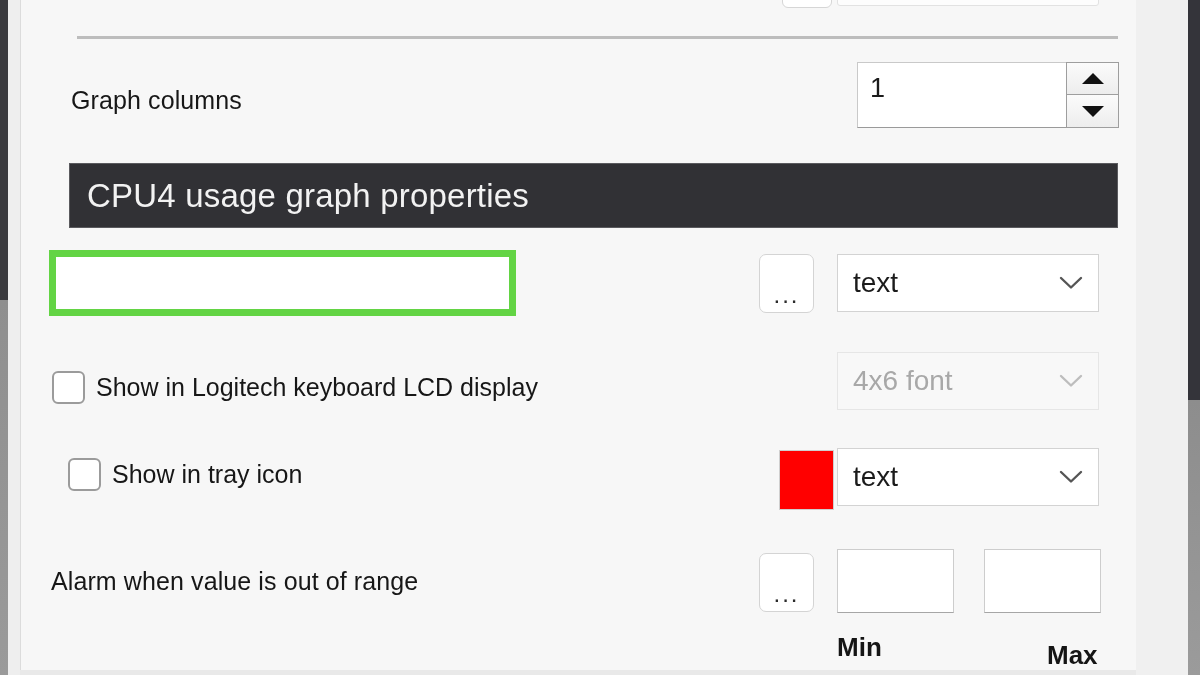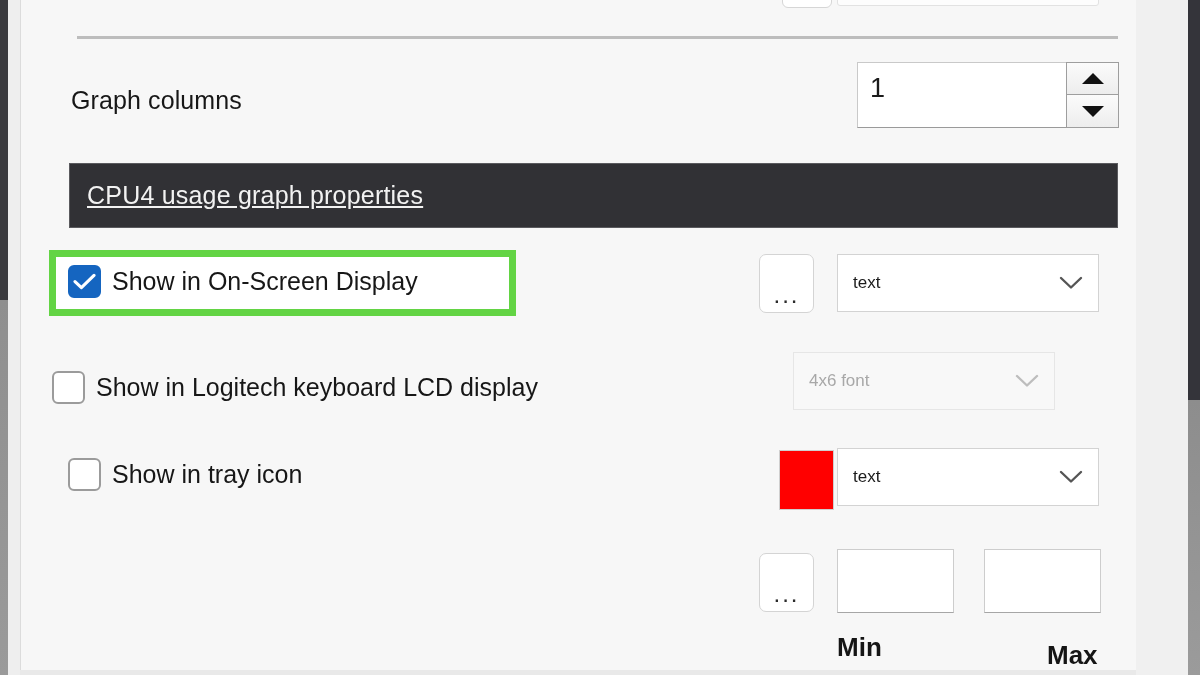--- a/index.html
+++ b/index.html
@@ -113,21 +113,21 @@
 
   
   .section-bar {
     position: absolute; left: 48px; top: 163px; width: 1049px; height: 65px;
     background: #313135;
     border: 1px solid #5a5a5e;
     display: flex; align-items: center;
     padding-left: 17px;
   }
   .section-bar span {
-    color: #f2f2f2; font-size: 25px; letter-spacing: 0.2px; text-decoration: underline;
+    color: #f2f2f2; font-size: 33px; letter-spacing: 0.2px;
   }
 
   
   .highlight {
     position: absolute; left: 28px; top: 250px; width: 467px; height: 66px;
     border: 7px solid #63d444;
     background: #ffffff;
   }
 
   
@@ -155,21 +155,21 @@
   }
   .dots-btn span { font-size: 24px; color: #2b2b2b; line-height: 8px; letter-spacing: 2px; }
 
   
   .combo {
     position: absolute; width: 262px; height: 58px;
     background: #ffffff; border: 1px solid #d3d3d3;
     display: flex; align-items: center;
     padding: 0 14px 0 15px;
   }
-  .combo .val { font-size: 17px; color: #1b1b1b; flex: 1 1 auto; }
+  .combo .val { font-size: 28px; color: #1b1b1b; flex: 1 1 auto; }
   .combo.disabled { background: #f8f8f8; border-color: #e6e6e6; }
   .combo.disabled .val { color: #a8a8a8; }
   .chev { flex: 0 0 auto; width: 26px; height: 16px; }
   .chev svg { display: block; }
 
   
   .swatch {
     position: absolute; left: 758px; top: 450px; width: 55px; height: 60px;
     background: #FF0000;
     border: 1px solid #cfcfcf;
@@ -219,48 +219,40 @@
         </div>
       </div>
     </div>
 
     <div class="section-bar">
       <span>CPU4 usage graph properties</span>
     </div>
 
     <div class="highlight"></div>
 
-    <div class="cb-row" style="left:47px; top:265px;">
-      <div class="cb checked">
-        <svg width="23" height="17" viewBox="0 0 23 17">
-          <path d="M2 8.6 L8.4 14.6 L21 2.4" fill="none" stroke="#ffffff" stroke-width="3.1" stroke-linecap="round" stroke-linejoin="round"></path>
-        </svg>
-      </div>
-      <div class="cb-label">Show in On-Screen Display</div>
-    </div>
 
     <div class="dots-btn" style="left:738px; top:254px;">
       <span>...</span>
     </div>
 
     <div class="combo" style="left:816px; top:254px;">
       <div class="val">text</div>
       <div class="chev">
         <svg width="26" height="16" viewBox="0 0 26 16">
           <path d="M3 3 L13 12.5 L23 3" fill="none" stroke="#555555" stroke-width="2.4" stroke-linecap="round" stroke-linejoin="round"></path>
         </svg>
       </div>
     </div>
 
     <div class="cb-row" style="left:31px; top:371px;">
       <div class="cb"></div>
       <div class="cb-label">Show in Logitech keyboard LCD display</div>
     </div>
 
-    <div class="combo disabled" style="left:772px; top:352px;">
+    <div class="combo disabled" style="left:816px; top:352px;">
       <div class="val">4x6 font</div>
       <div class="chev">
         <svg width="26" height="16" viewBox="0 0 26 16">
           <path d="M3 3 L13 12.5 L23 3" fill="none" stroke="#bdbdbd" stroke-width="2.4" stroke-linecap="round" stroke-linejoin="round"></path>
         </svg>
       </div>
     </div>
 
     <div class="cb-row" style="left:31px; top:458px;padding-left:16px;">
       <div class="cb"></div>
@@ -271,20 +263,21 @@
 
     <div class="combo" style="left:816px; top:448px;">
       <div class="val">text</div>
       <div class="chev">
         <svg width="26" height="16" viewBox="0 0 26 16">
           <path d="M3 3 L13 12.5 L23 3" fill="none" stroke="#555555" stroke-width="2.4" stroke-linecap="round" stroke-linejoin="round"></path>
         </svg>
       </div>
     </div>
 
+    <div class="row-label" style="left:30px; top:567px;">Alarm when value is out of range</div>
 
     <div class="dots-btn" style="left:738px; top:553px;">
       <span>...</span>
     </div>
 
     <div class="tinput" style="left:816px; top:549px;"></div>
     <div class="tinput" style="left:963px; top:549px;"></div>
 
     <div class="minmax-label" style="left:816px; top:632px;">Min</div>
     <div class="minmax-label" style="left:1026px; top:640px;">Max</div>

